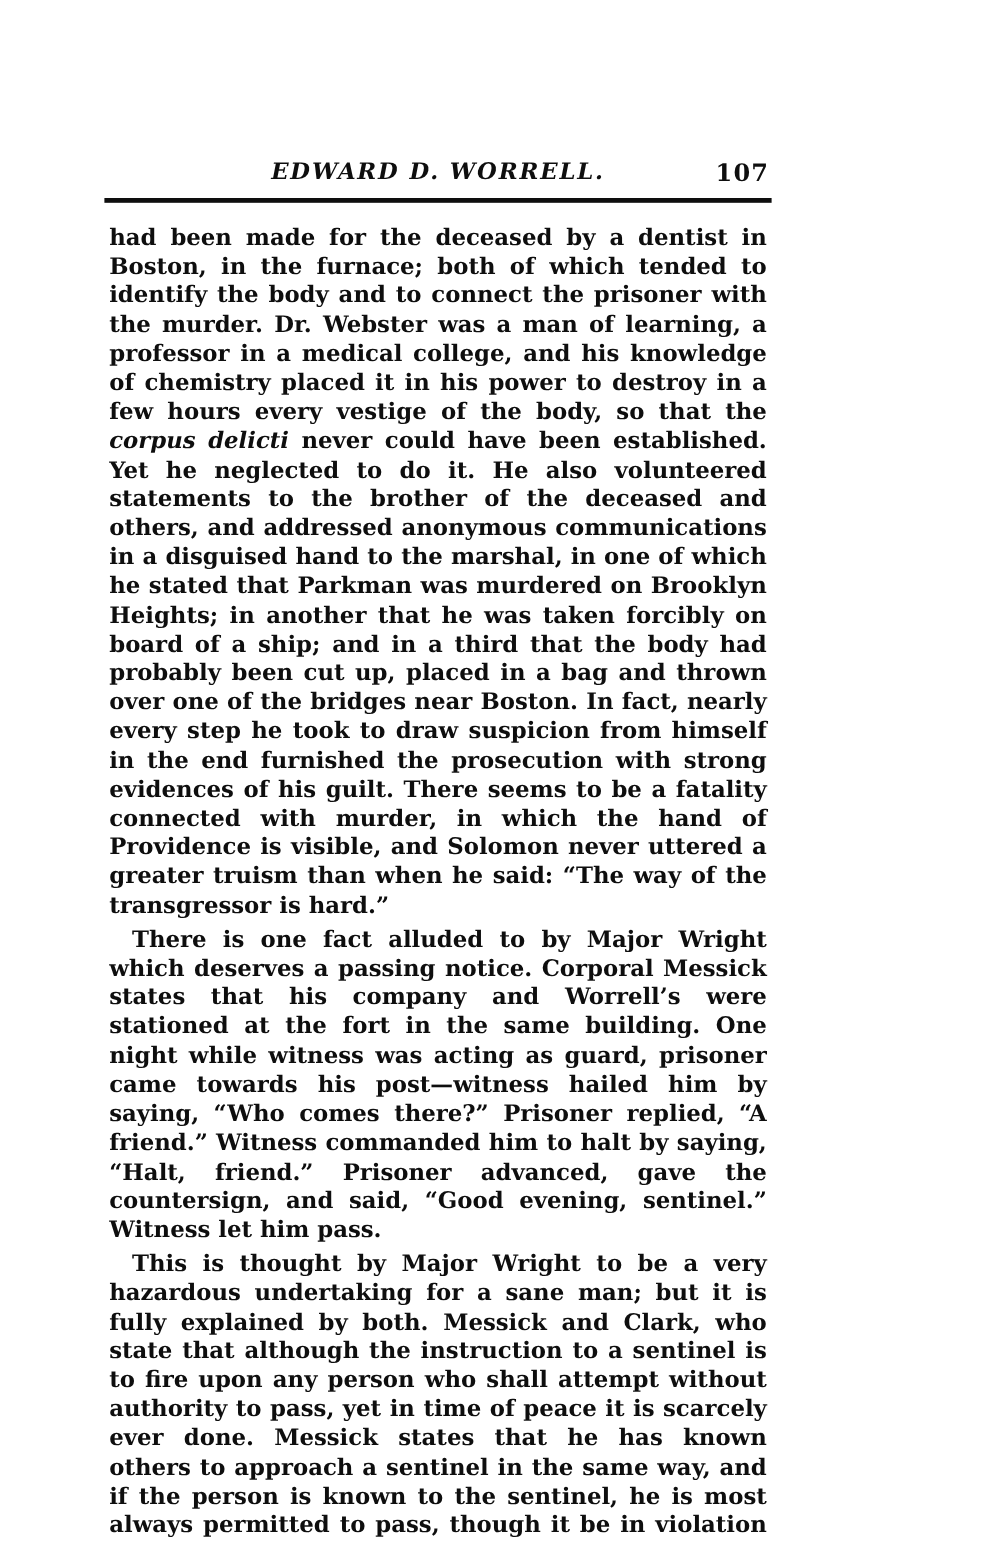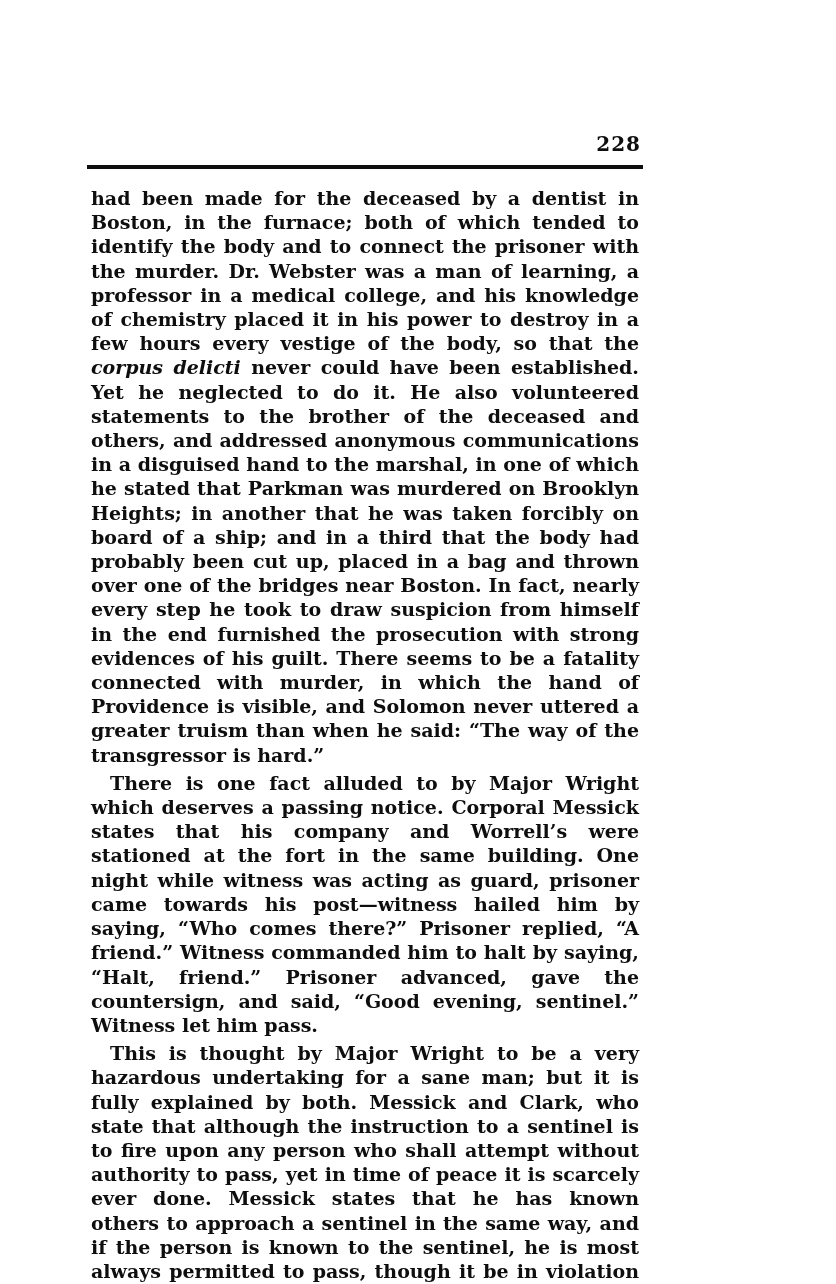--- a/index.html
+++ b/index.html
@@ -69,21 +69,22 @@
     font-style: italic;
   }
 </style>
 </head>
 <body>
 
 <div class="scan-page">
   <div class="text-block">
 
     <div class="running-head">
-      <span class="head-num">228</span>
+      <span class="head-title">EDWARD D. WORRELL.</span>
+      <span class="head-num">107</span>
     </div>
 
     <div class="head-rule"></div>
 
     <div class="body-text">
       <p class="para no-indent"><span>had been made for the deceased by a dentist in Boston, in the furnace; both of which tended to identify the body and to connect the prisoner with the murder. Dr. Webster was a man of learning, a professor in a medical college, and his knowledge of chemistry placed it in his power to destroy in a few hours every vestige of the body, so that the </span><span class="lat">corpus delicti</span><span> never could have been established. Yet he neglected to do it. He also volunteered statements to the brother of the deceased and others, and addressed anonymous communications in a disguised hand to the marshal, in one of which he stated that Parkman was murdered on Brooklyn Heights; in another that he was taken forcibly on board of a ship; and in a third that the body had probably been cut up, placed in a bag and thrown over one of the bridges near Boston. In fact, nearly every step he took to draw suspicion from himself in the end furnished the prosecution with strong evidences of his guilt. There seems to be a fatality connected with murder, in which the hand of Providence is visible, and Solomon never uttered a greater truism than when he said: “The way of the transgressor is hard.”</span></p>
       <p class="para">There is one fact alluded to by Major Wright which deserves a passing notice. Corporal Messick states that his company and Worrell’s were stationed at the fort in the same building. One night while witness was acting as guard, prisoner came towards his post—witness hailed him by saying, “Who comes there?” Prisoner replied, “A friend.” Witness commanded him to halt by saying, “Halt, friend.” Prisoner advanced, gave the countersign, and said, “Good evening, sentinel.” Witness let him pass.</p>
       <p class="para">This is thought by Major Wright to be a very hazardous undertaking for a sane man; but it is fully explained by both. Messick and Clark, who state that although the instruction to a sentinel is to fire upon any person who shall attempt without authority to pass, yet in time of peace it is scarcely ever done. Messick states that he has known others to approach a sentinel in the same way, and if the person is known to the sentinel, he is most always permitted to pass, though it be in violation of instructions. Messick knew that it was</p>
     </div>
 

